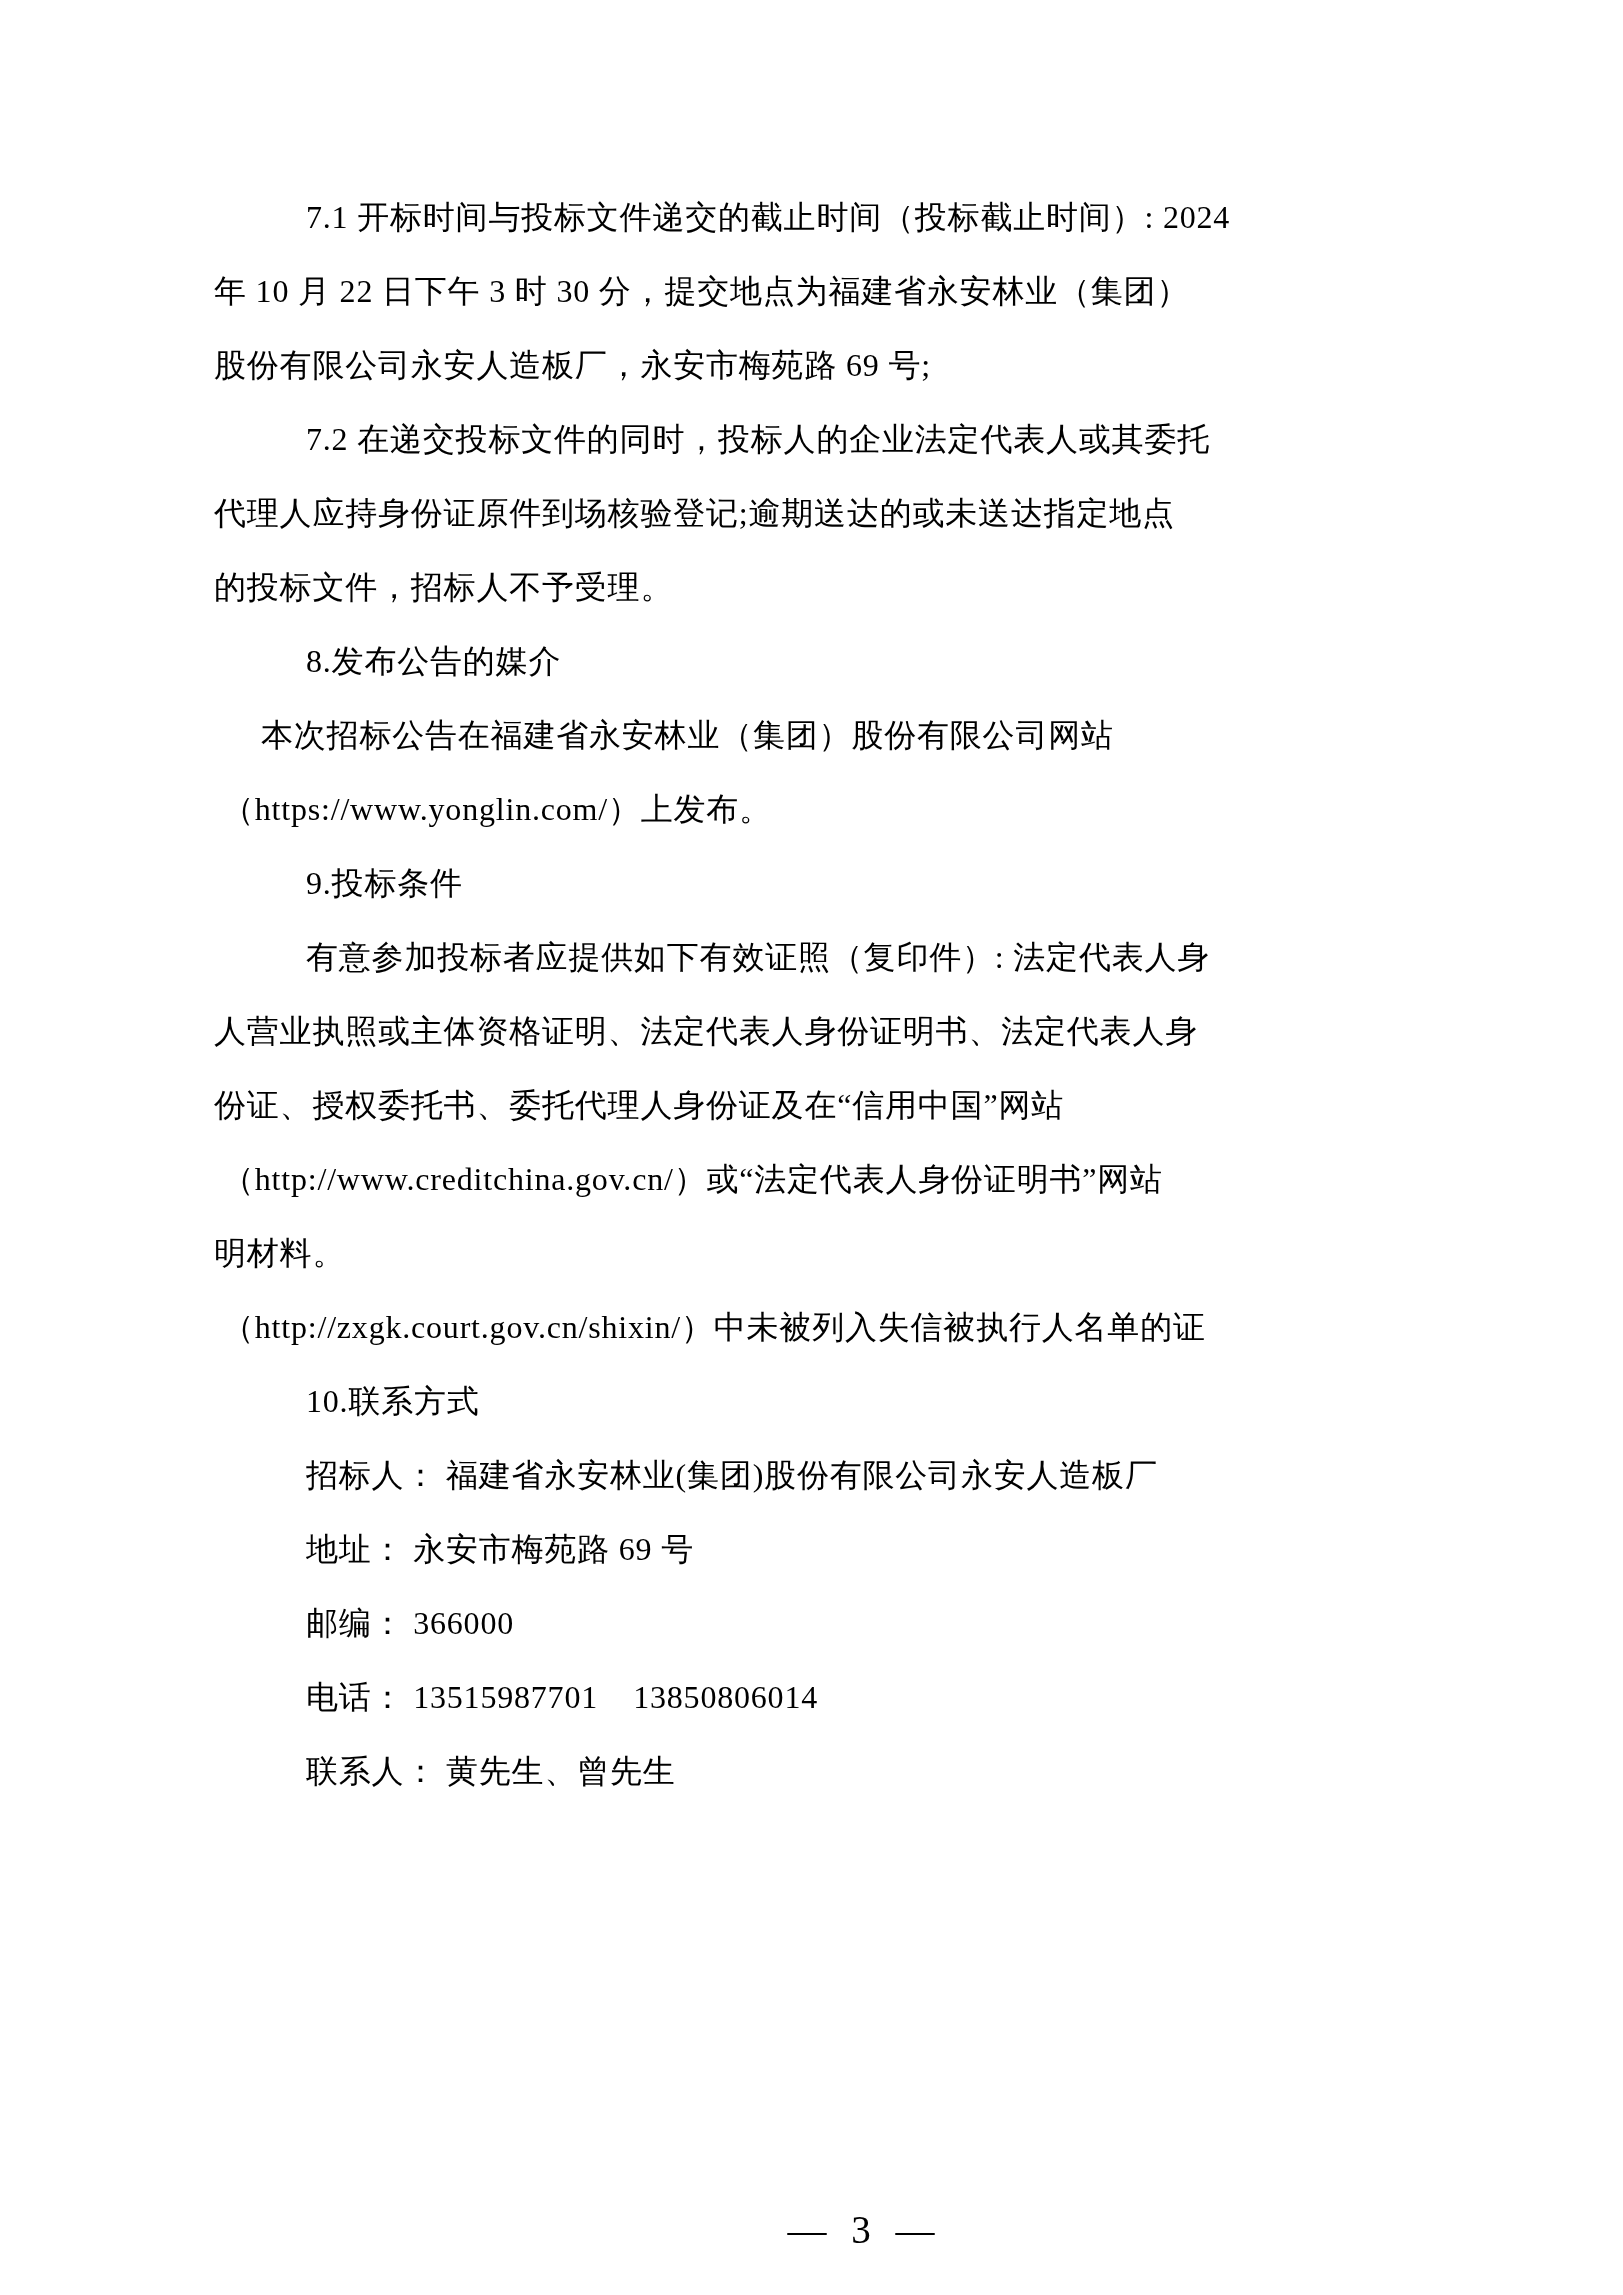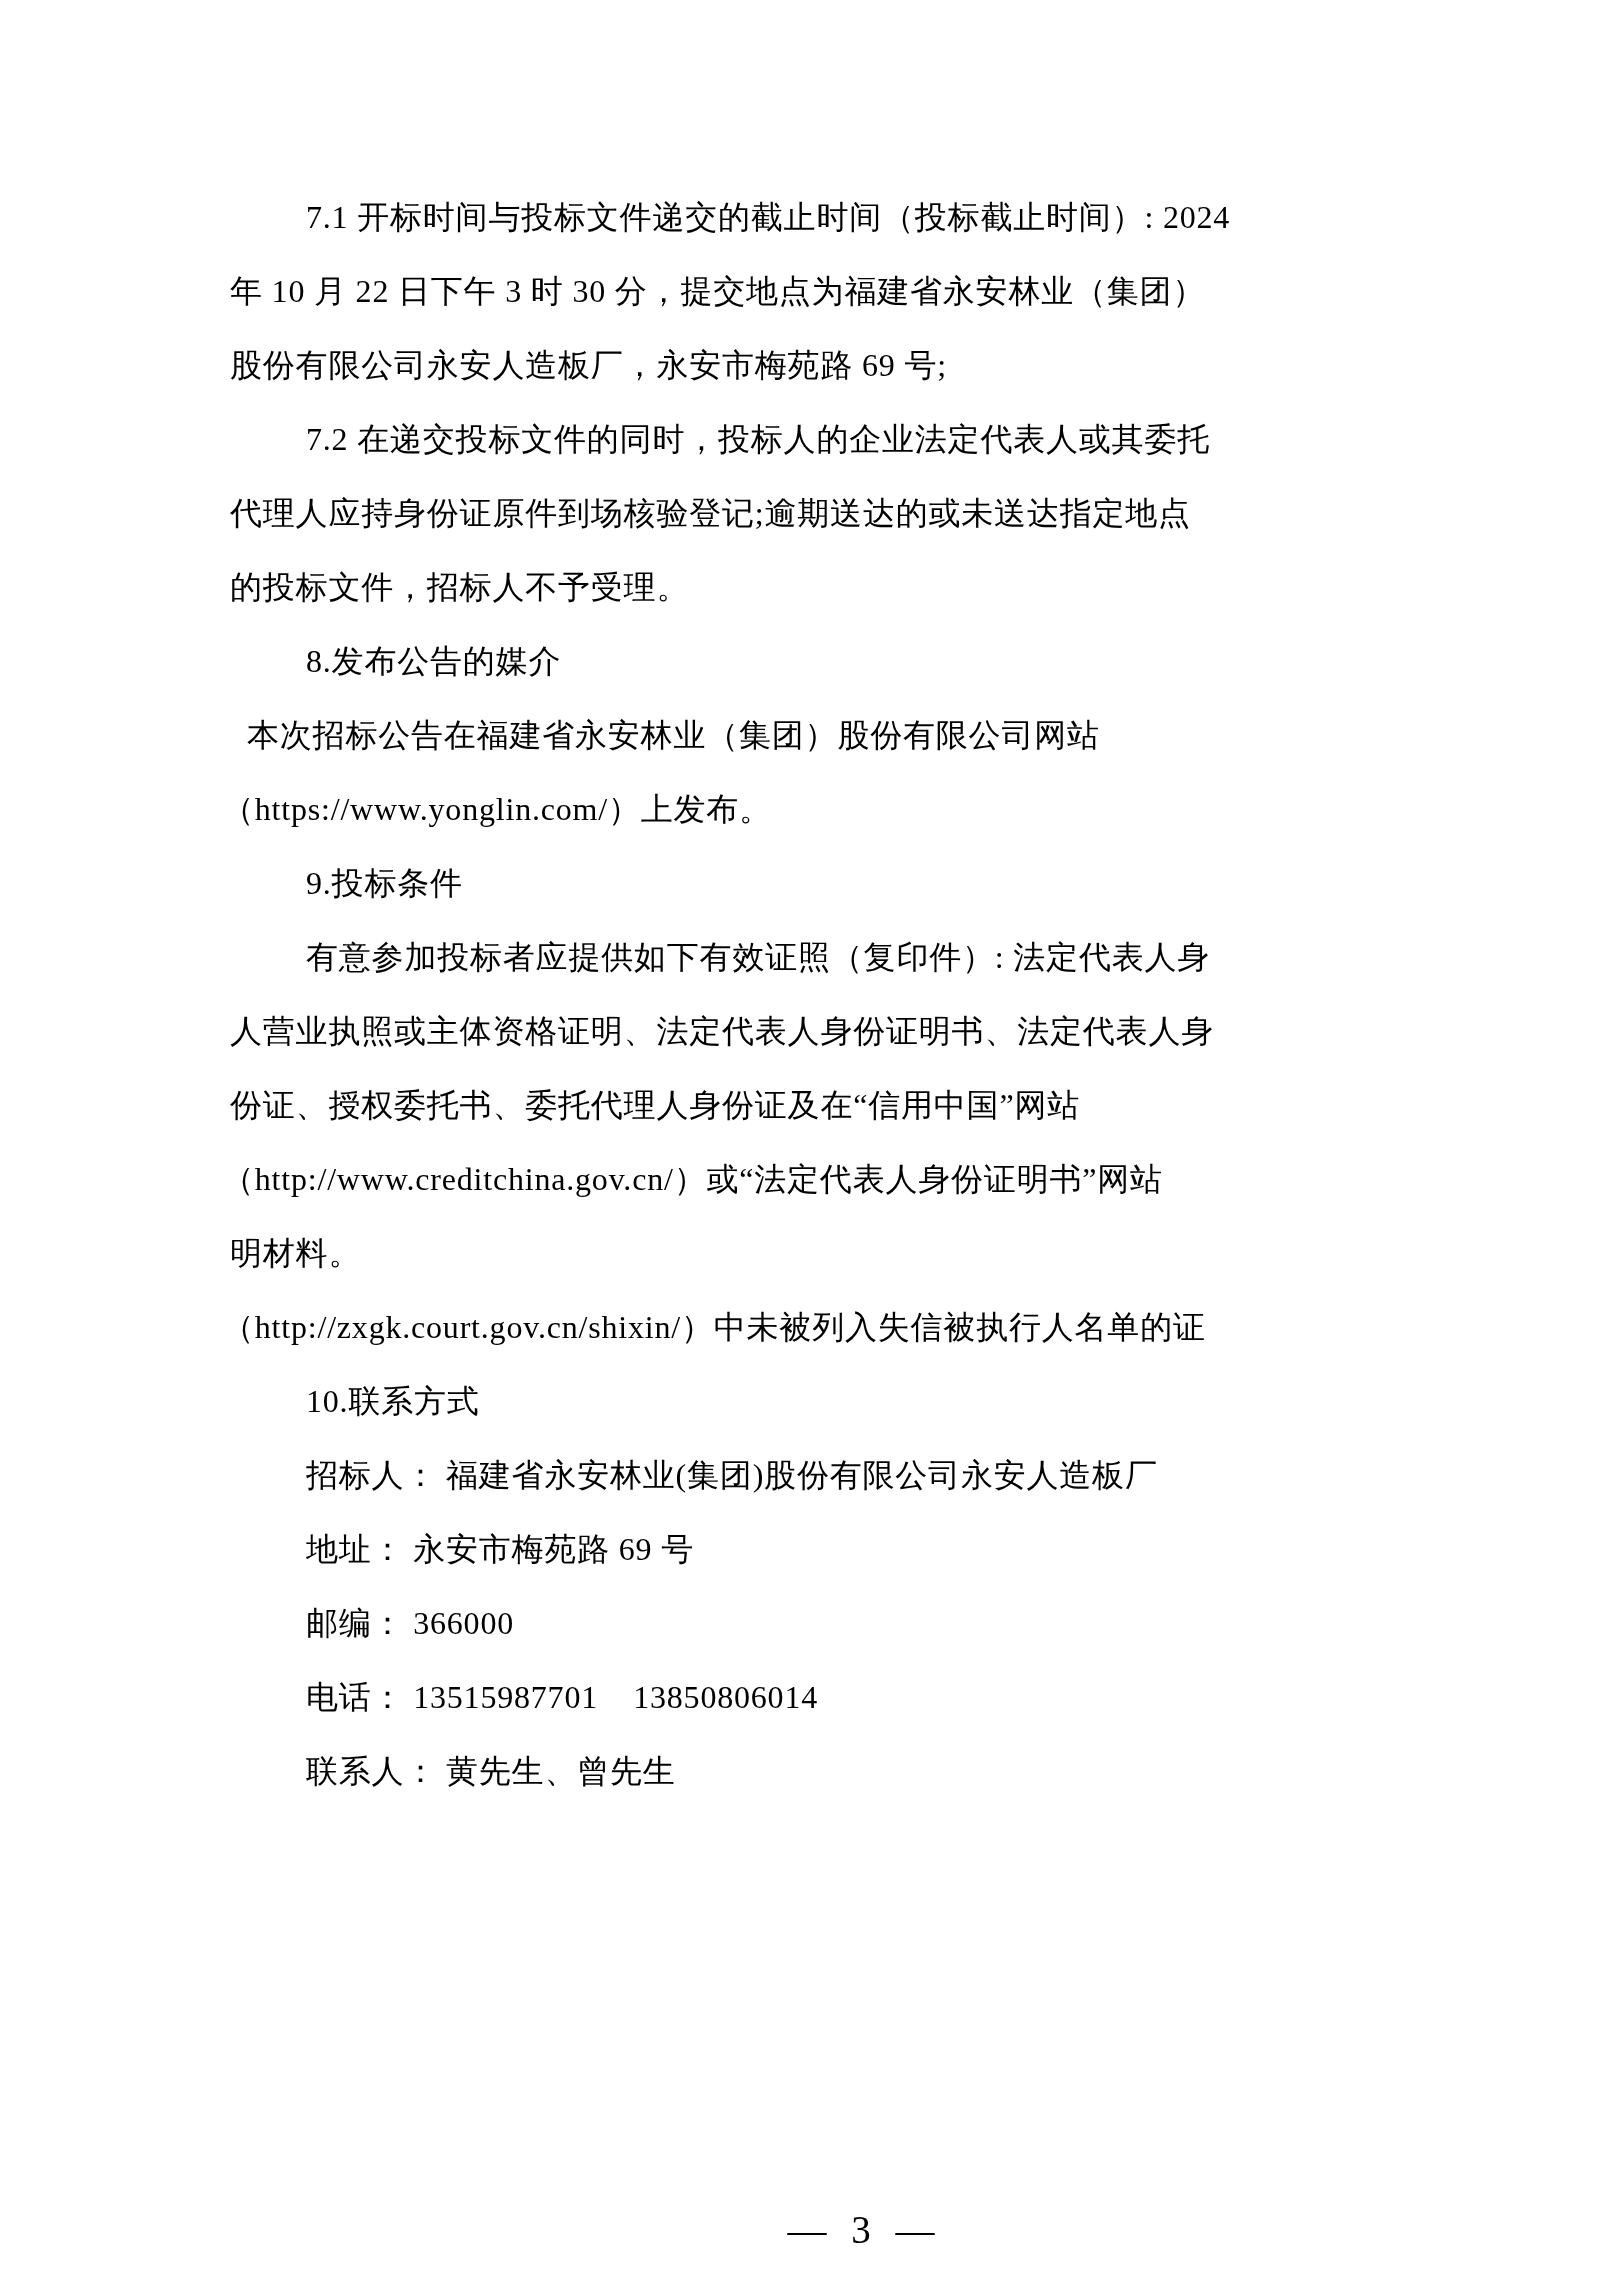--- a/index.html
+++ b/index.html
@@ -24,23 +24,23 @@
   }
   .line {
     height: 74px;
     line-height: 74px;
     font-size: 32px;
     white-space: pre;
     letter-spacing: 0.8px;
   }
   .b { font-weight: normal; }
   
-  .o-margin { margin-left: 16px; }      
+  .o-margin { margin-left: 0; }      
   .o-indent { margin-left: 92px; }  
-  .o-first  { margin-left: 33px; }   
+  .o-first  { margin-left: 47px; }   
   .o-url    { margin-left: 8px; }   
   .footer {
     position: absolute;
     left: 0;
     top: 2119px;
     width: 1623px;
     text-align: center;
     font-size: 39px;
     line-height: 74px;
     word-spacing: 15px;

